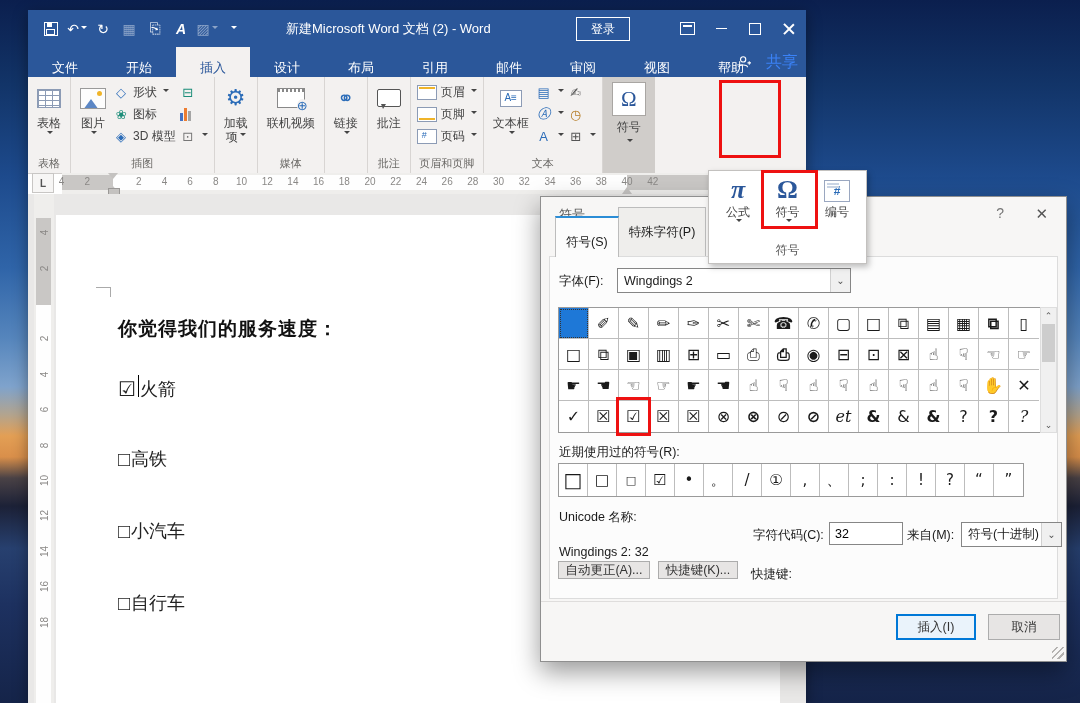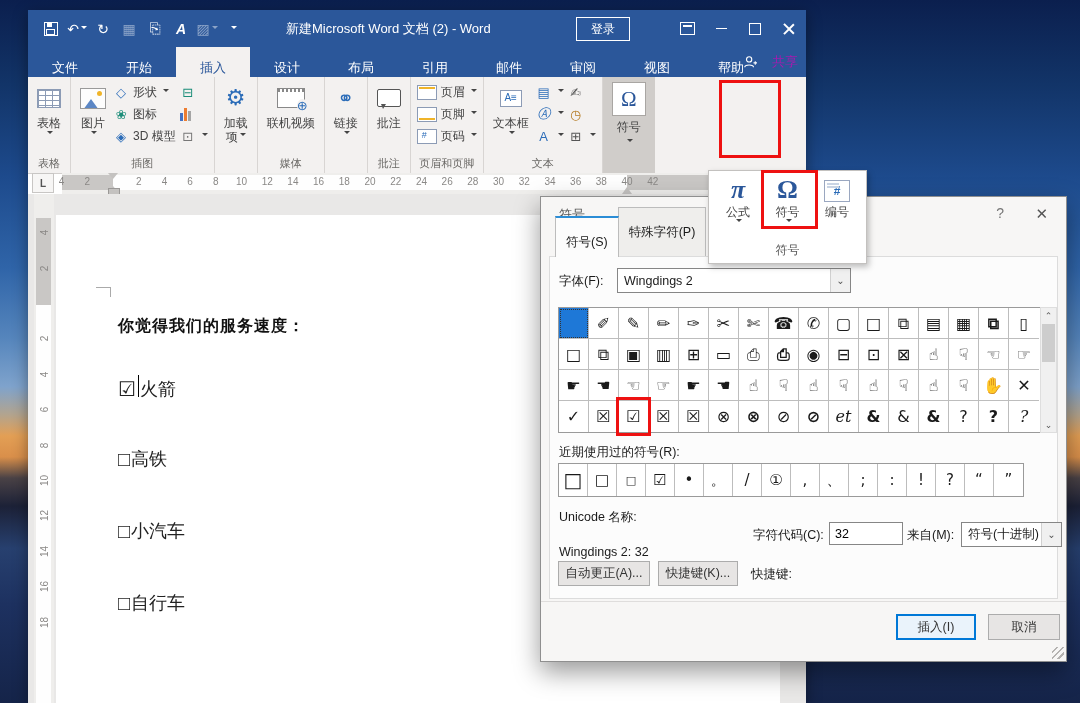--- a/index.html
+++ b/index.html
@@ -25,21 +25,21 @@
   .ico-max{width:10px;height:10px;border:1.5px solid #fff;}
   .ico-x{position:relative;width:12px;height:12px;}
   .ico-x::before,.ico-x::after{content:"";position:absolute;left:5px;top:-1px;width:1.5px;height:14px;background:#fff;}
   .ico-x::before{transform:rotate(45deg);}  .ico-x::after{transform:rotate(-45deg);}
   
   .tabrow{position:absolute;left:0;top:37px;right:0;height:30px;background:#2b579a;display:flex;align-items:stretch;color:#fff;font-size:13px;}
   .rtab{padding:0 24px;display:flex;align-items:flex-end;}
   .rtab.active{background:#f3f1f0;color:#2b579a;}
   .tellme{display:flex;align-items:center;gap:7px;padding:0 14px;font-size:13px;}
   .bulb{width:14px;height:14px;}
-  .share{position:absolute;right:8px;top:37px;height:30px;display:flex;align-items:center;gap:15px;font-size:13px;color:#a21caf;}
+  .share{position:absolute;right:8px;top:37px;height:30px;display:flex;align-items:center;gap:15px;font-size:16px;color:#3b82f6;}
   
   .ribbon{position:absolute;left:0;top:67px;right:0;height:96px;background:#f3f1f0;border-bottom:1px solid #d2cfcd;display:flex;font-size:12px;color:#444;}
   .rgroup{position:relative;display:flex;flex-direction:column;align-items:center;padding:3px 4px 0 4px;border-right:1px solid #d8d5d3;}
   .rgroup .glabel{position:absolute;bottom:2px;left:0;right:0;text-align:center;font-size:11px;color:#6a6865;}
   .gbody{display:flex;align-items:flex-start;height:74px;}
   .bigbtn{display:flex;flex-direction:column;align-items:center;justify-content:flex-start;padding:2px 5px;line-height:1.15;text-align:center;}
   .bigbtn .bicon{height:32px;display:flex;align-items:center;justify-content:center;margin-bottom:3px;}
   .smallcol{display:flex;flex-direction:column;justify-content:flex-start;gap:4px;padding:3px 2px;}
   .smallbtn{display:flex;align-items:center;gap:4px;height:18px;white-space:nowrap;}
   .sicon{width:16px;display:inline-flex;justify-content:center;color:#2b6cb8;font-size:13px;}
@@ -80,21 +80,21 @@
   .ind-box{position:absolute;left:46px;top:15px;width:10px;height:5px;background:#c4c2c0;border:1px solid #9a9896;}
   .ind-right{position:absolute;left:560px;top:9px;width:0;height:0;border:5px solid transparent;border-bottom:7px solid #c4c2c0;}
   
   .docarea{position:absolute;left:0;top:184px;right:0;bottom:0;background:#e9e8e7;overflow:hidden;}
   .vruler{position:absolute;left:6px;top:0;width:20px;bottom:0;background:#efeeec;}
   .vruler .vm{position:absolute;left:2px;top:24px;width:15px;height:87px;background:#c9c7c5;}
   .vruler .vw{position:absolute;left:2px;top:111px;width:15px;height:400px;background:#fefefe;}
   .vnum{position:absolute;left:0px;width:20px;text-align:center;font-size:10px;color:#8a8886;transform:rotate(-90deg);}
   .page{position:absolute;left:28px;top:21px;width:724px;height:488px;background:#fff;}
   .cornermark{position:absolute;left:40px;top:72px;width:14px;height:9px;border-top:1px solid #aaa;border-right:1px solid #aaa;}
-  .dheading{position:absolute;left:62px;top:101px;font-size:16px;font-weight:bold;color:#111;letter-spacing:1px;}
+  .dheading{position:absolute;left:62px;top:101px;font-size:19px;font-weight:bold;color:#111;letter-spacing:1px;}
   .ditem{position:absolute;left:62px;display:flex;align-items:center;font-size:18px;color:#222;}
   .ditem .box{font-size:20px;margin-right:1px;}
   .caret{display:inline-block;width:1px;height:22px;background:#000;margin:0 1px;}
   
   .flyout{position:absolute;left:708px;top:170px;width:157px;height:92px;background:#fff;border:1px solid #c3c1bf;box-shadow:2px 3px 6px rgba(0,0,0,.25);z-index:30;font-size:12px;color:#444;}
   .flyout .items{display:flex;justify-content:space-between;padding:4px 6px 0 6px;}
   .fitem{width:46px;display:flex;flex-direction:column;align-items:center;line-height:1.2;}
   .fglyph{height:30px;display:flex;align-items:flex-end;justify-content:center;font-family:"Liberation Serif","DejaVu Serif",serif;font-size:26px;color:#2b579a;font-weight:bold;}
   .fhash{width:24px;height:20px;border:1px solid #9aa7c0;margin-bottom:3px;display:flex;align-items:center;justify-content:center;font-size:12px;color:#2b6cb8;font-family:"Liberation Sans",sans-serif;position:relative;background:#fff;}
   .fhash::before{content:"";position:absolute;left:2px;top:2px;width:12px;height:1.5px;background:#c9d4e4;box-shadow:0 3px 0 #c9d4e4;}
@@ -129,21 +129,21 @@
   .recentgrid{position:absolute;left:17px;top:266px;border:1px solid #9a9a9a;background:#fff;display:flex;}
   .rcell{width:29px;height:32px;box-sizing:border-box;border-right:1px solid #bdbdbd;display:flex;align-items:center;justify-content:center;font-family:"DejaVu Sans",sans-serif;font-size:15px;background:#fff;}
   .rcell:last-child{border-right:none;}
   .rcell.sz-lg{font-size:20px;} .rcell.sz-md{font-size:15px;} .rcell.sz-sm{font-size:11px;}
   .uni-label{position:absolute;left:18px;top:312px;}
   .uni-value{position:absolute;left:18px;top:348px;}
   .cc-label{position:absolute;left:212px;top:330px;}
   .cc-input{position:absolute;left:288px;top:325px;width:62px;height:21px;border:1px solid #868686;background:#fff;font-size:12.5px;padding:0 5px;font-family:"Liberation Sans",sans-serif;}
   .from-label{position:absolute;left:366px;top:330px;}
   .fromcombo{left:420px;top:325px;width:99px;height:23px;}
-  .btn{position:absolute;height:25px;background:#e7e5e4;border:1px solid #acacac;display:flex;align-items:center;justify-content:center;font-size:12.5px;color:#333;box-sizing:border-box;}
+  .btn{position:absolute;height:18px;background:#e7e5e4;border:1px solid #acacac;display:flex;align-items:center;justify-content:center;font-size:12.5px;color:#333;box-sizing:border-box;}
   .b-auto{left:17px;top:364px;width:92px;}
   .b-key{left:117px;top:364px;width:80px;}
   .sc-label{position:absolute;left:210px;top:369px;}
   .dlg-foot-sep{position:absolute;left:0;right:0;top:404px;height:1px;background:#dfdddc;}
   .b-insert{left:355px;top:417px;width:80px;height:26px;border:2px solid #0078d7;background:#eaf3fb;}
   .b-cancel{left:447px;top:417px;width:72px;height:26px;}
   .grip{position:absolute;right:2px;bottom:2px;width:12px;height:12px;
     background:repeating-linear-gradient(135deg,transparent 0 3px,#b5b3b1 3px 4.5px);}
   
   .redann{position:absolute;border:3px solid #ee1111;z-index:40;}

